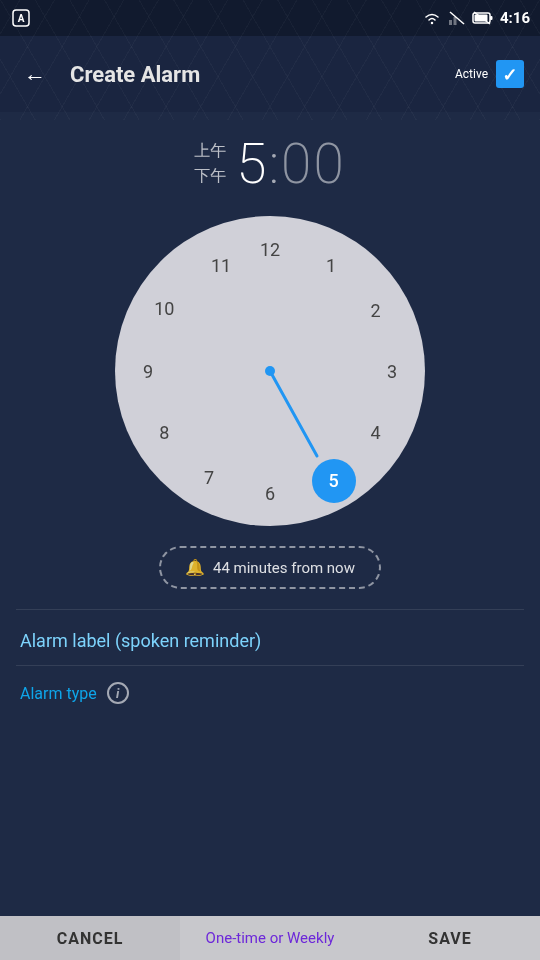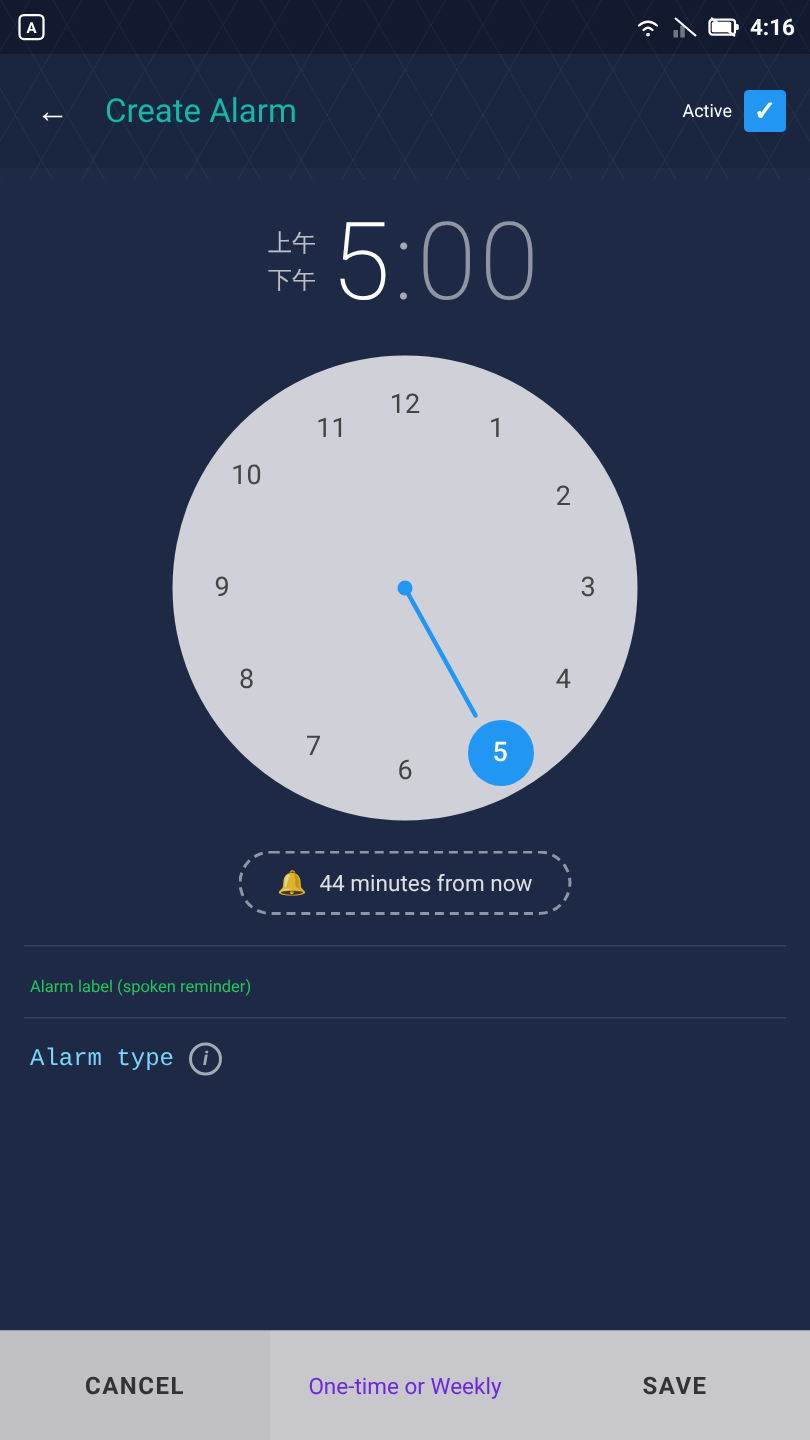--- a/index.html
+++ b/index.html
@@ -65,23 +65,23 @@
     }
     .toolbar-back {
       font-size: 22px;
       color: #fff;
       cursor: pointer;
       margin-right: 16px;
       padding: 8px;
     }
     .toolbar-title {
       font-size: 22px;
-      font-weight: 400;
+      font-weight: 700;
       flex: 1;
-      color: #14b8a6;
+      color: #e5e5e5;
     }
     .toolbar-active {
       display: flex;
       align-items: center;
       gap: 8px;
     }
     .toolbar-active-label {
       font-size: 12px;
       color: #fff;
     }
@@ -122,21 +122,21 @@
       flex-direction: column;
       gap: 4px;
     }
     .am-label, .pm-label {
       font-size: 16px;
       color: rgba(255,255,255,0.7);
       cursor: pointer;
       text-align: center;
     }
     .time-display {
-      font-size: 72px;
+      font-size: 55px;
       font-weight: 200;
       color: #fff;
       letter-spacing: 2px;
     }
     .time-display .colon {
       color: rgba(255,255,255,0.6);
     }
     .time-display .minutes {
       color: rgba(255,255,255,0.5);
     }
@@ -209,41 +209,40 @@
       background: rgba(255,255,255,0.1);
       margin: 0 16px;
     }
 
     
     .alarm-label-section {
       padding: 20px 20px 10px 20px;
       cursor: pointer;
     }
     .alarm-label-title {
-      font-size: 11px;
-      color: #22c55e;
+      font-size: 18px;
+      color: #7dd3fc;
       margin-bottom: 4px;
     }
     .alarm-label-value {
       font-size: 14px;
       color: rgba(255,255,255,0.5);
     }
 
     
     .alarm-type-section {
       padding: 16px 20px;
       display: flex;
       align-items: center;
       gap: 10px;
       cursor: pointer;
     }
     .alarm-type-label {
       font-size: 16px;
-      color: #7dd3fc;
-      font-family: Liberation Mono, monospace;
+      color: #0ea5e9;
     }
     .info-icon {
       width: 22px;
       height: 22px;
       border: 2px solid rgba(255,255,255,0.6);
       border-radius: 50%;
       display: flex;
       align-items: center;
       justify-content: center;
       font-size: 13px;
@@ -251,21 +250,21 @@
       font-style: italic;
       font-weight: bold;
     }
 
     
     .bottom-bar {
       position: absolute;
       bottom: 0;
       left: 0;
       right: 0;
-      height: 73px;
+      height: 44px;
       display: flex;
       background: #c8c8cc;
     }
     .btn-cancel {
       flex: 1;
       display: flex;
       align-items: center;
       justify-content: center;
       font-size: 16px;
       font-weight: bold;
@@ -362,21 +361,21 @@
           <span class="clock-number" style="left: 155px; top: 33px;">12</span>
           <span class="clock-number" style="left: 216px; top: 49.3449px;">1</span>
           <span class="clock-number" style="left: 260.655px; top: 94px;">2</span>
           <span class="clock-number" style="left: 277px; top: 155px;">3</span>
           <span class="clock-number" style="left: 260.655px; top: 216px;">4</span>
           <span class="clock-number" style="left: 216px; top: 260.655px; opacity: 0;">5</span>
           <span class="clock-number" style="left: 155px; top: 277px;">6</span>
           <span class="clock-number" style="left: 94px; top: 260.655px;">7</span>
           <span class="clock-number" style="left: 49.3449px; top: 216px;">8</span>
           <span class="clock-number" style="left: 33px; top: 155px;">9</span>
-          <span class="clock-number" style="left: 49.3449px; top: 80px;">10</span>
+          <span class="clock-number" style="left: 49.3449px; top: 92px;">10</span>
           <span class="clock-number" style="left: 94px; top: 49.3449px; margin-left: 12px;">11</span>
         </div>
 
       <svg style="position:absolute;top:0;left:0;width:310px;height:310px;">
 
         <line x1="155" y1="155" x2="202" y2="240" stroke="#2196F3" stroke-width="3" stroke-linecap="round"></line>
 
         <circle cx="155" cy="155" r="5" fill="#2196F3"></circle>
       </svg>
 

